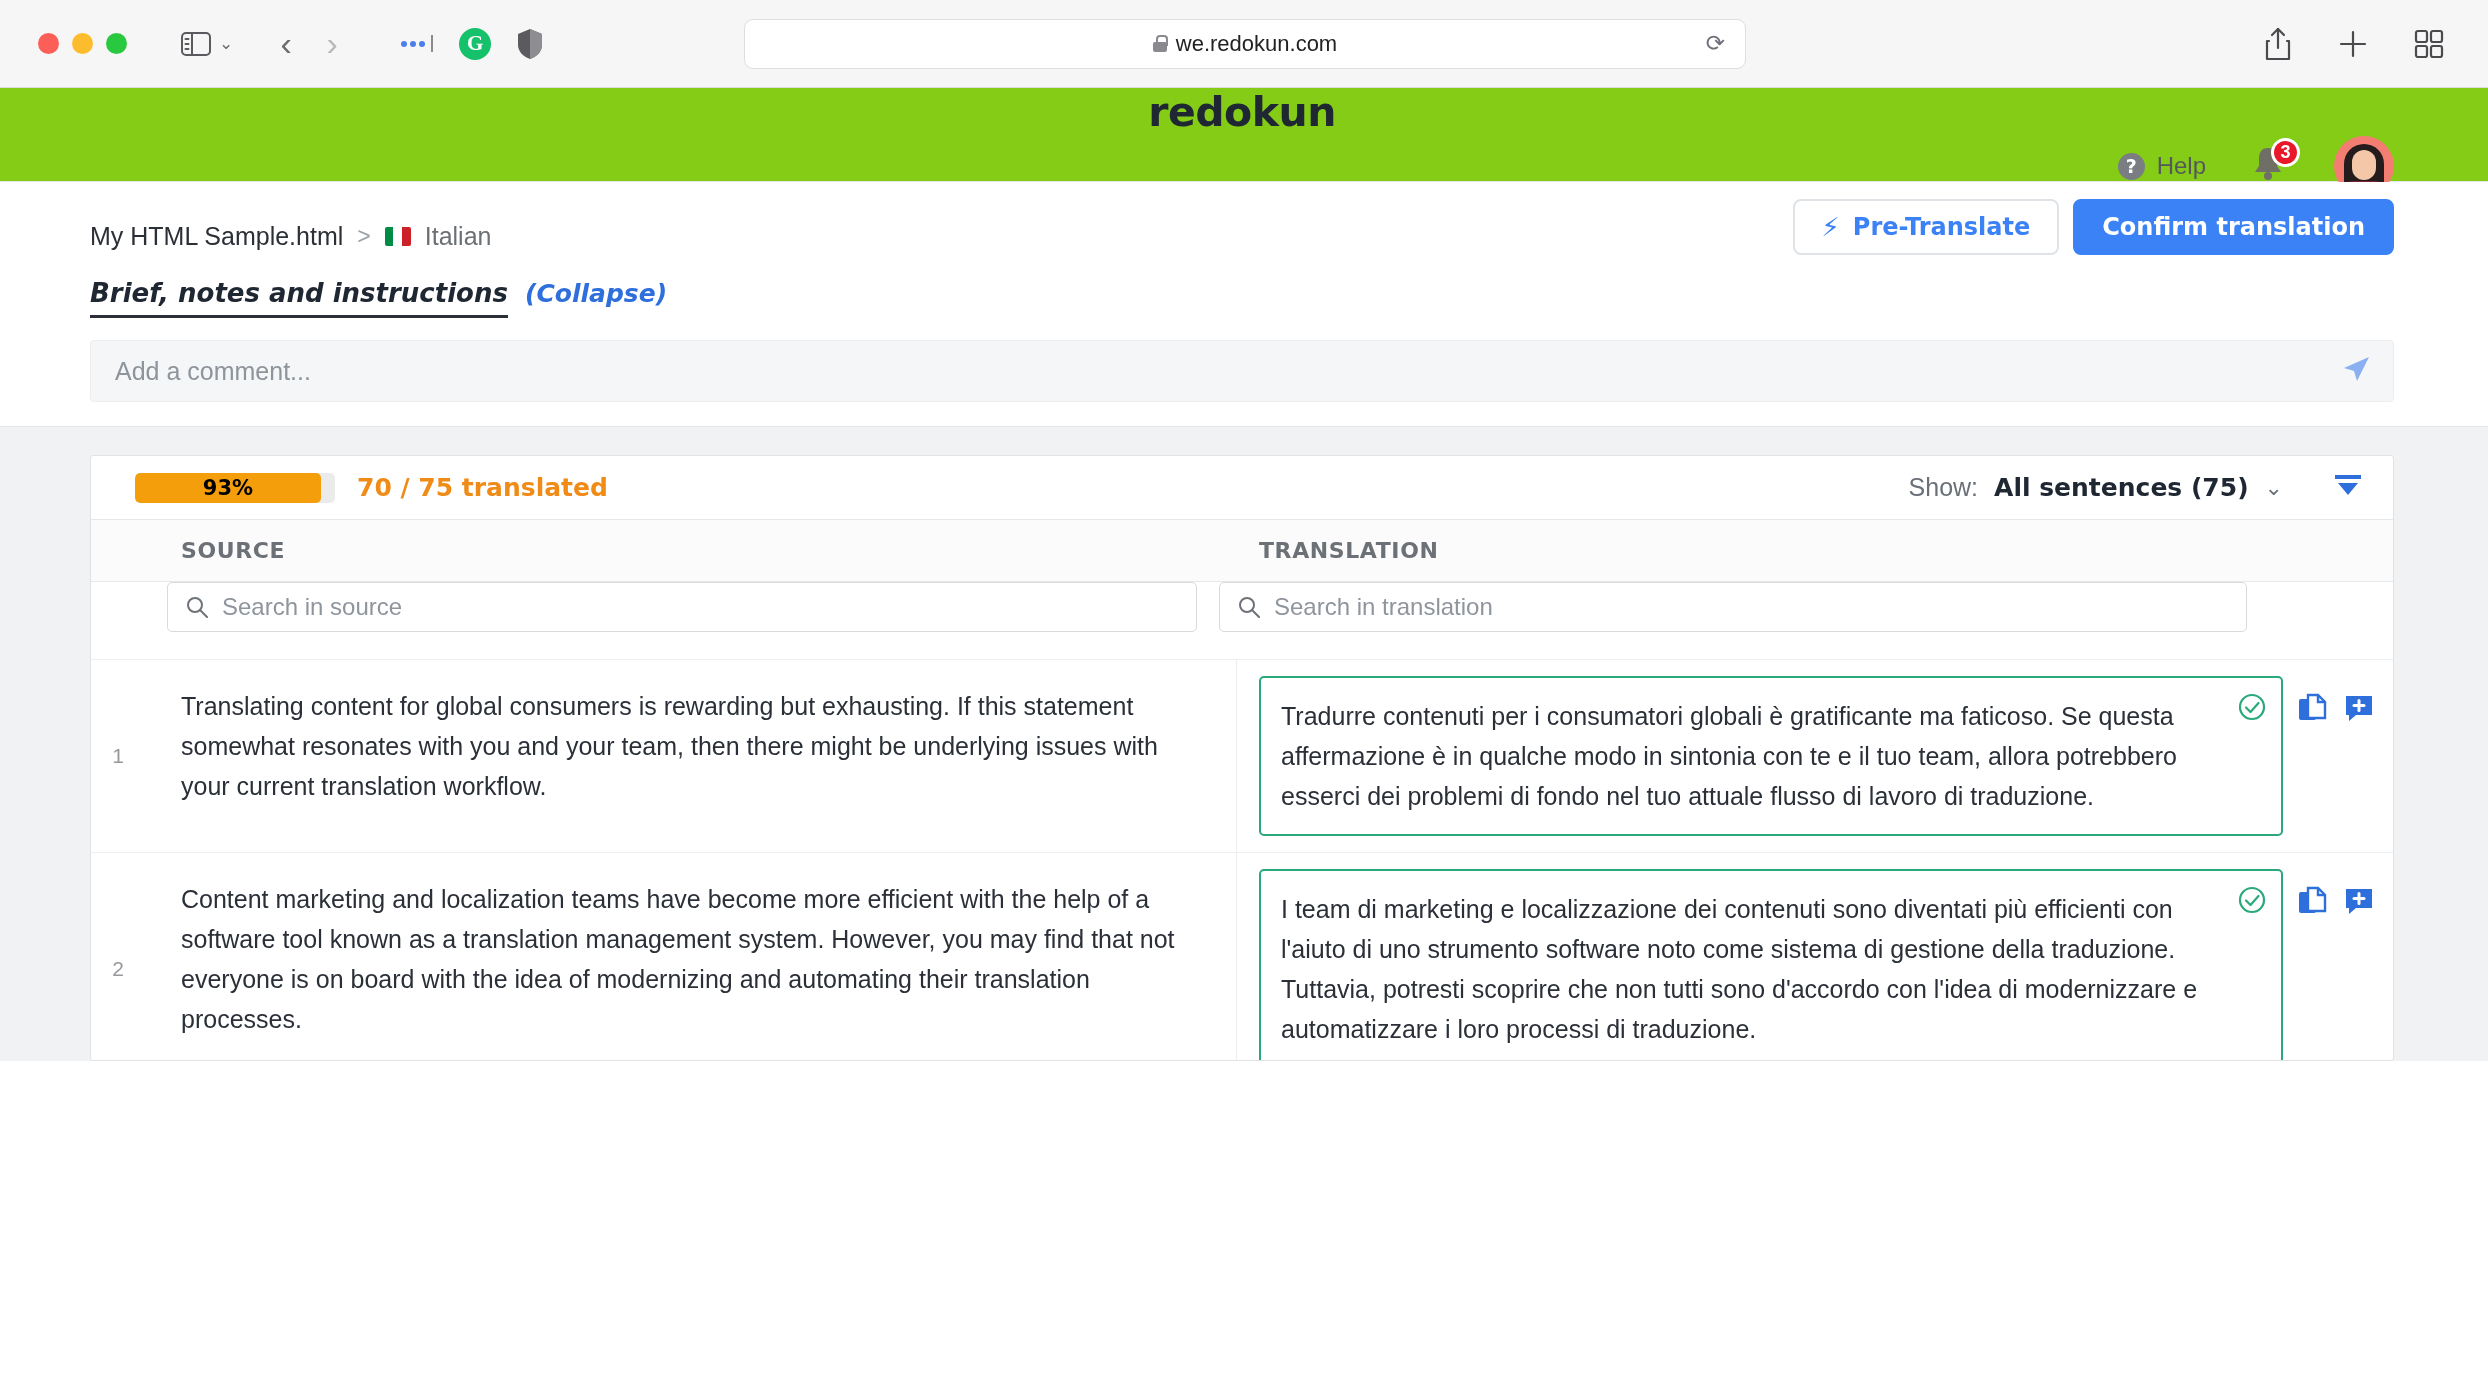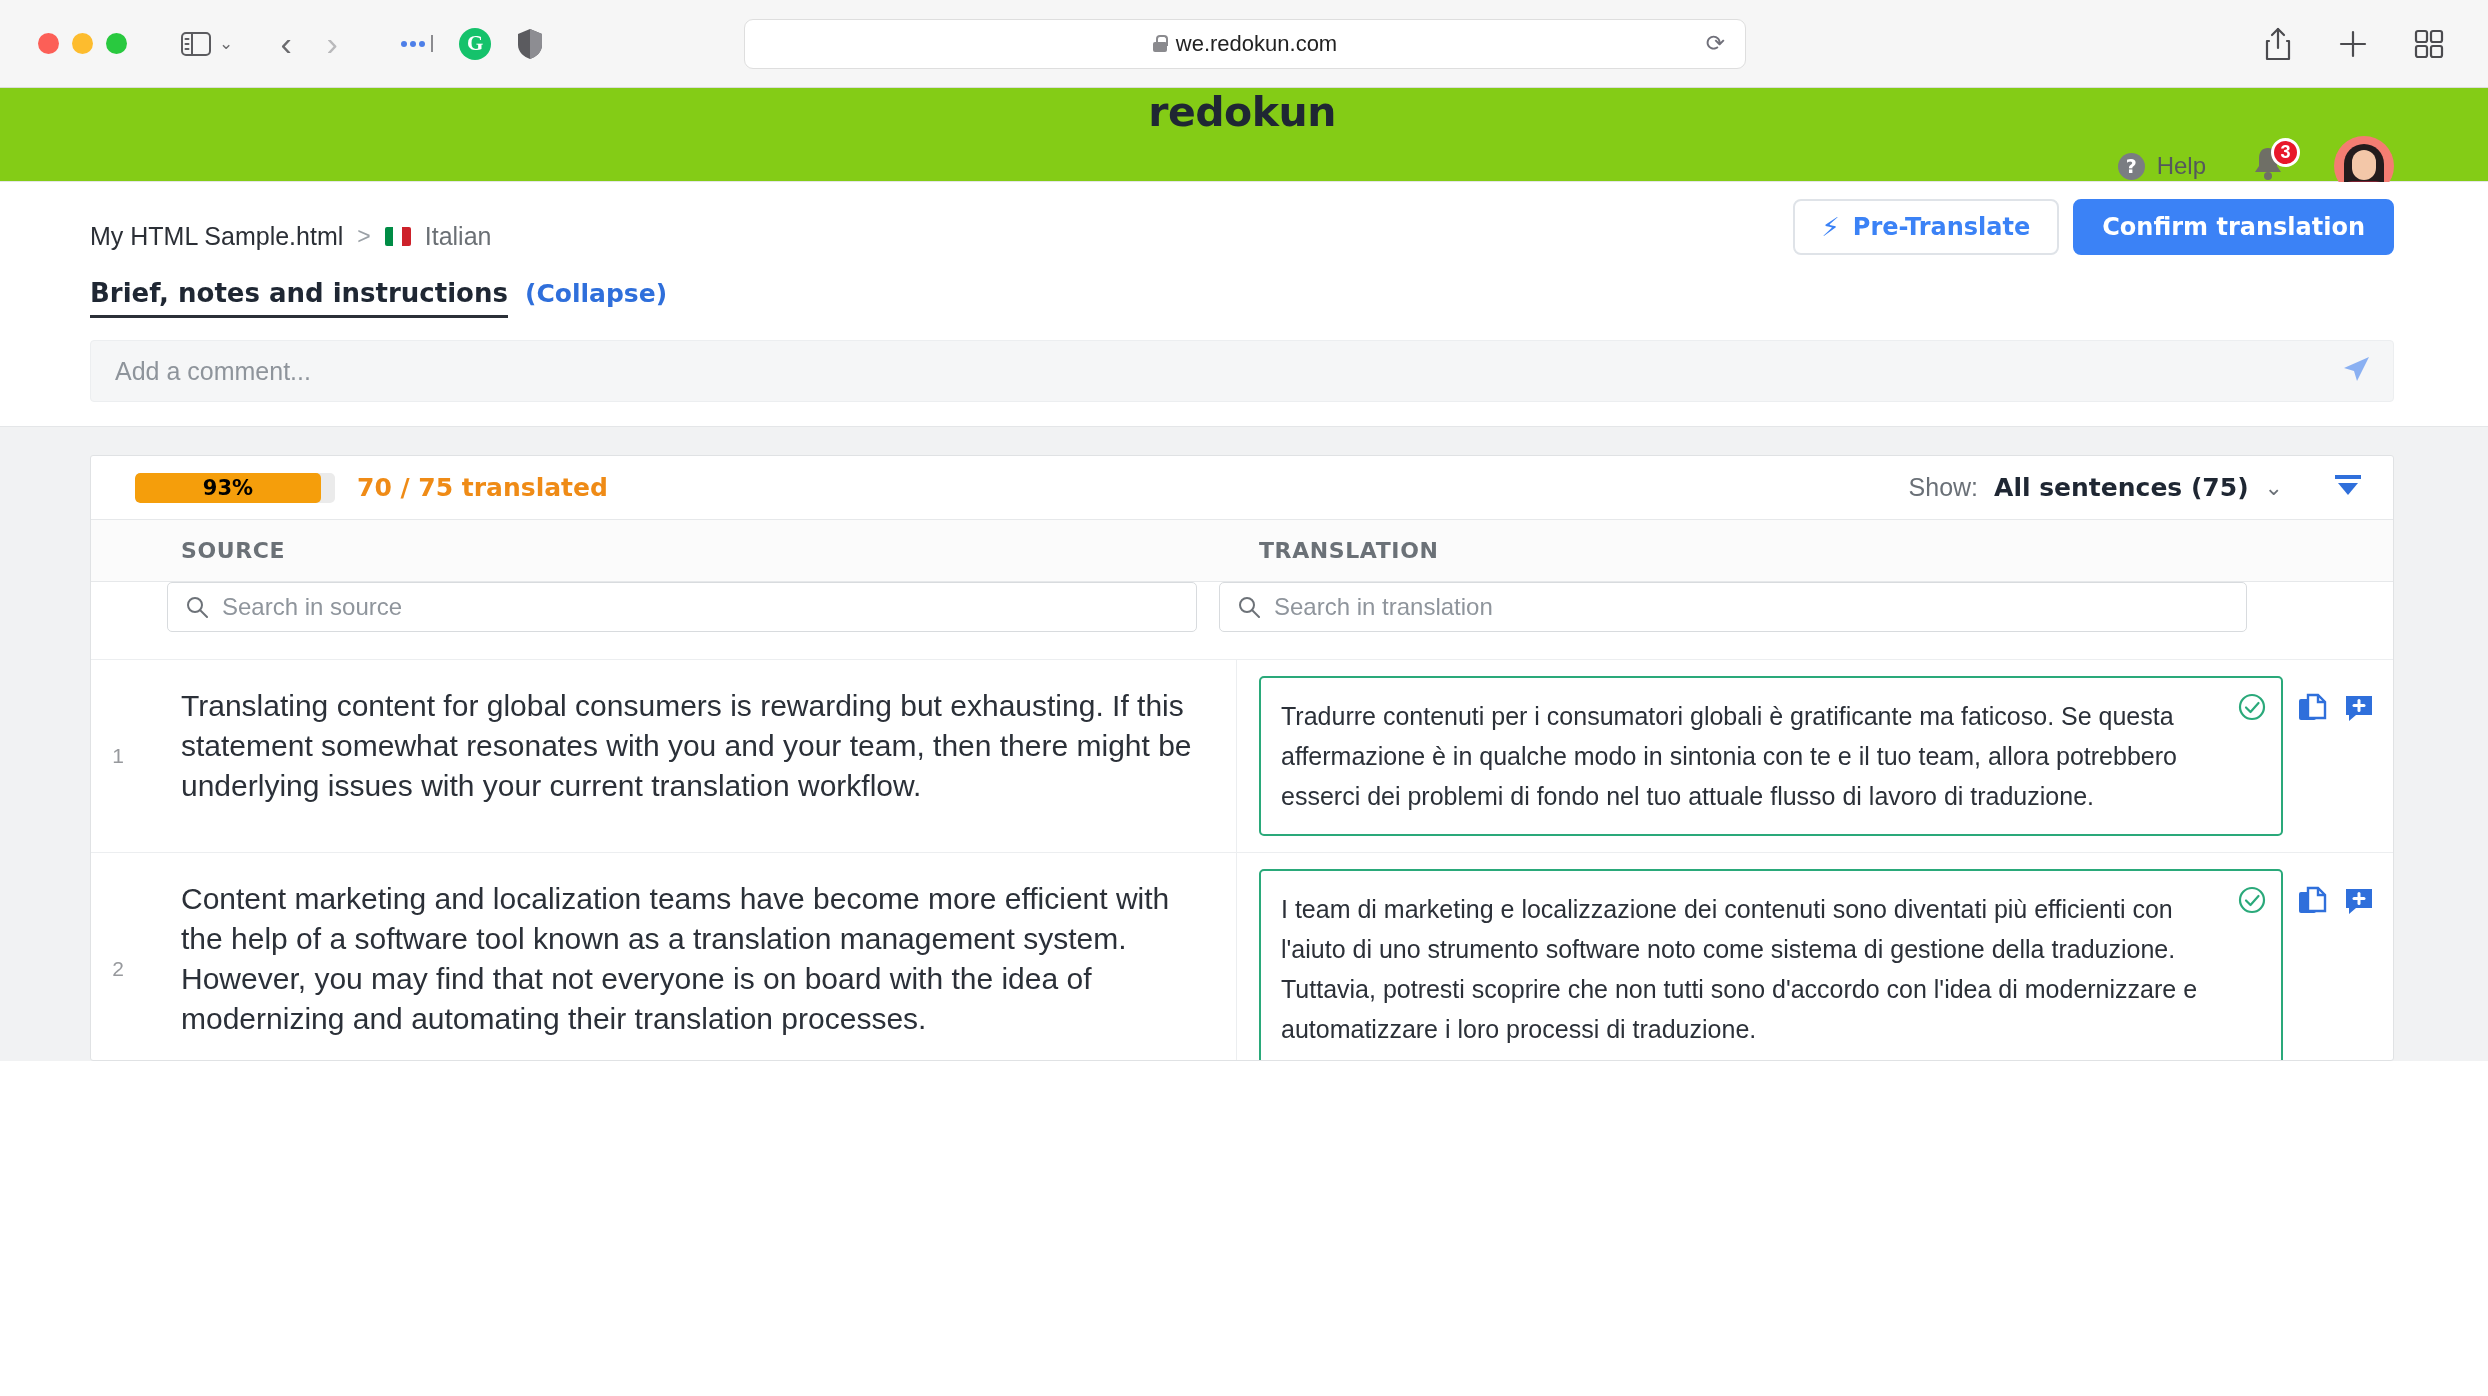--- a/index.html
+++ b/index.html
@@ -162,21 +162,21 @@
   .btn-primary {
     background: #3b82f6; color: #fff; padding: 0 27px;
     border: 2px solid #3b82f6;
   }
   .bolt { font-size: 26px; color: #3b82f6; }
 
   
   .tabs-row {
     padding: 18px 94px 0 90px;
     background: #fff;
-    display: flex; align-items: baseline; gap: 17px;
+    display: flex; align-items: baseline; gap: 17px; font-style: italic;
   }
   .tab-active {
     font-size: 26px; font-weight: bold; color: #1f2733;
     border-bottom: 3px solid #2b3038;
     padding-bottom: 7px;
     font-family: "DejaVu Sans", sans-serif;
   }
   .collapse-link {
     font-size: 25px; font-weight: bold; color: #2f6fdb;
     font-family: "DejaVu Sans", sans-serif; cursor: pointer;
@@ -269,21 +269,21 @@
   
   .seg-row { display: flex; border-bottom: 1px solid #eceef0; }
   .seg-num {
     width: 54px; flex: none;
     display: flex; align-items: center; justify-content: center;
     font-size: 21px; color: #97999d;
   }
   .seg-src {
     width: 1092px; flex: none;
     padding: 26px 40px 26px 36px;
-    font-size: 30px; line-height: 40px; color: #2b3038;
+    font-size: 25px; line-height: 40px; color: #2b3038;
     border-right: 1px solid #eceef0;
   }
   .seg-trn-wrap {
     flex: 1; display: flex; align-items: flex-start;
     padding: 16px 18px 16px 22px;
     gap: 14px;
   }
   .seg-box {
     flex: 1;
     border: 2px solid #2aa97a;

